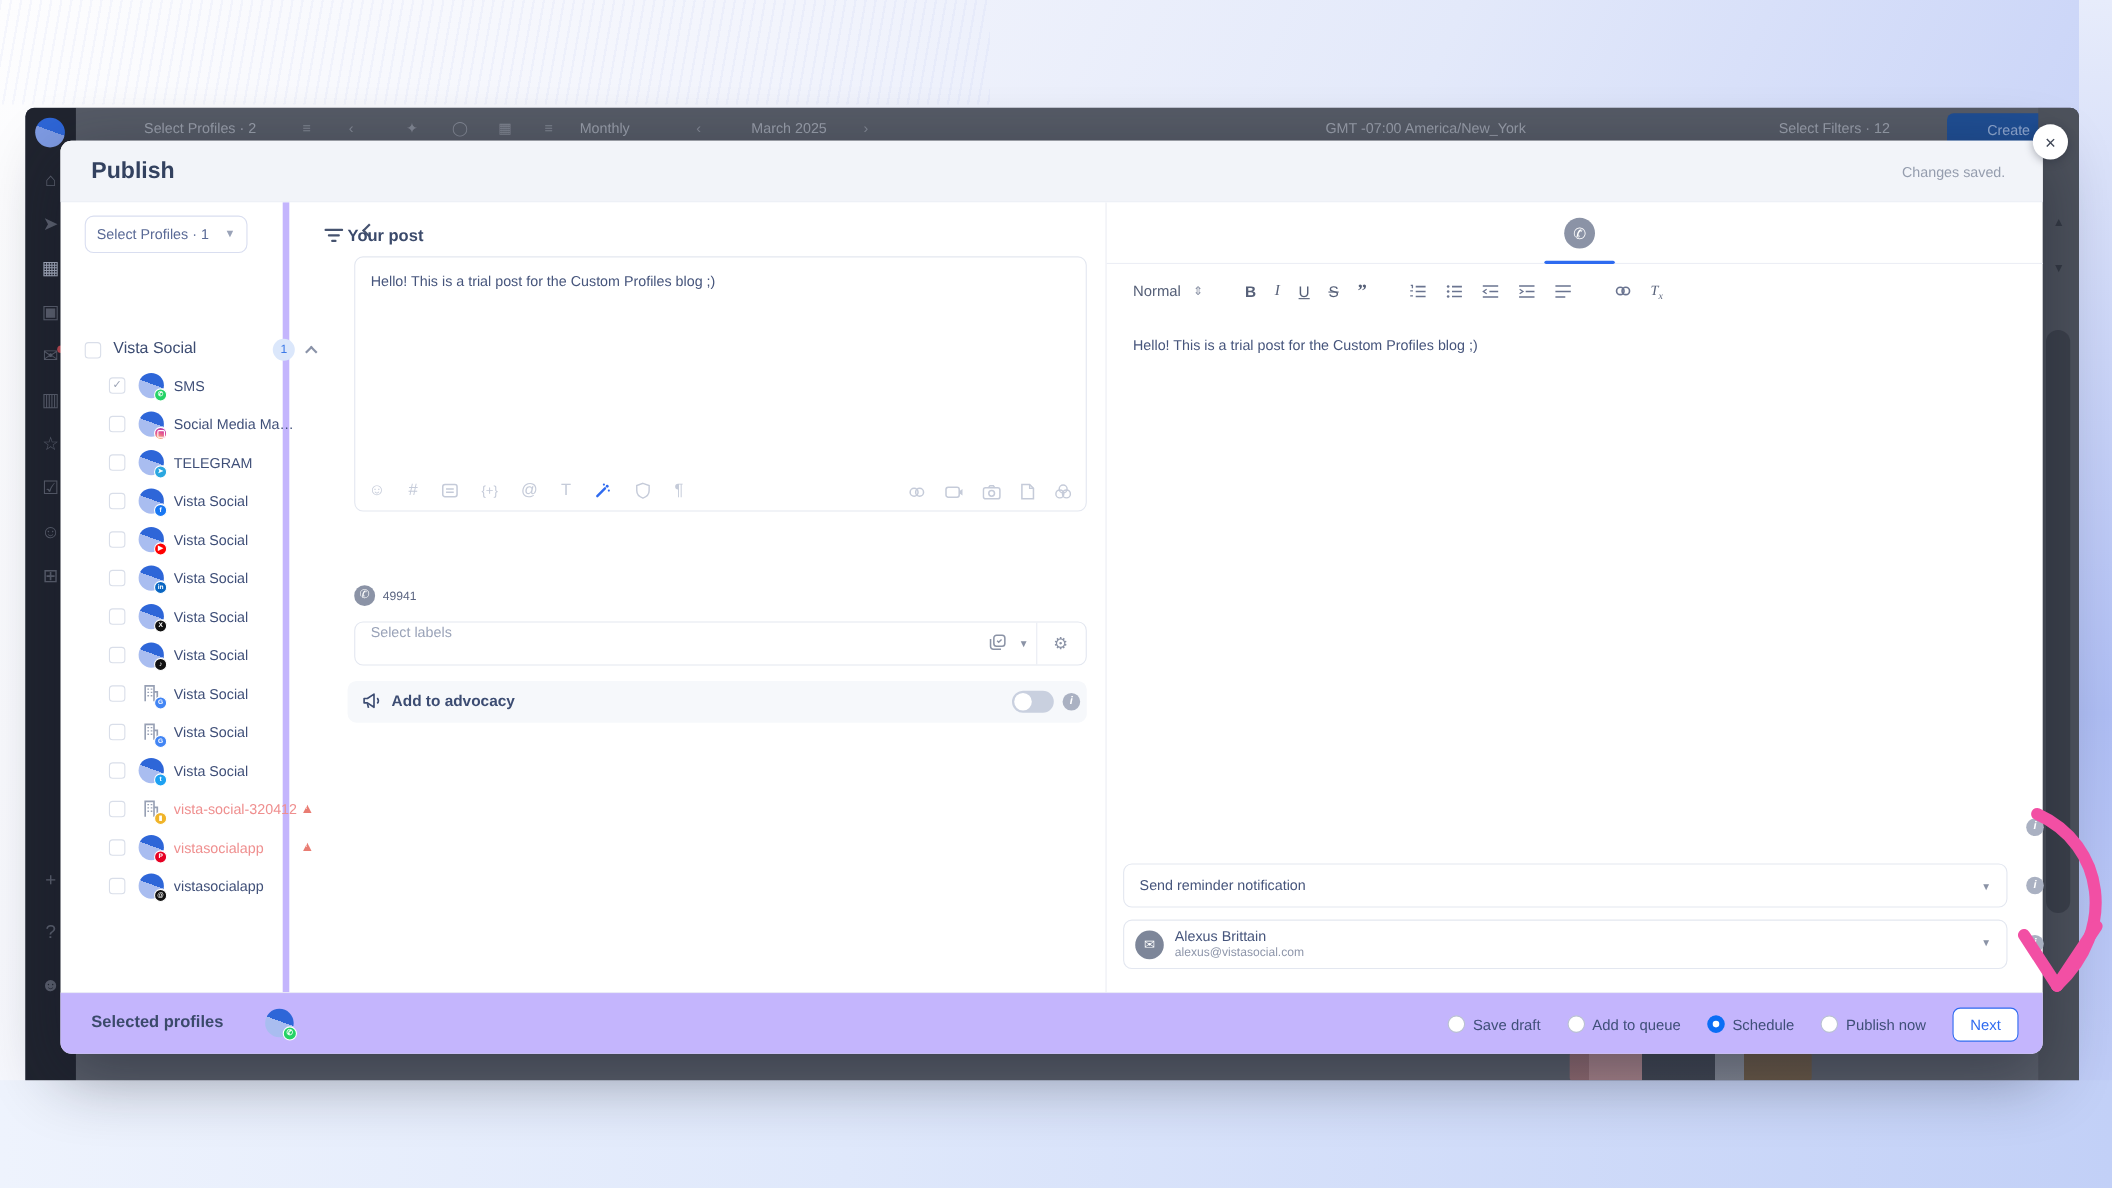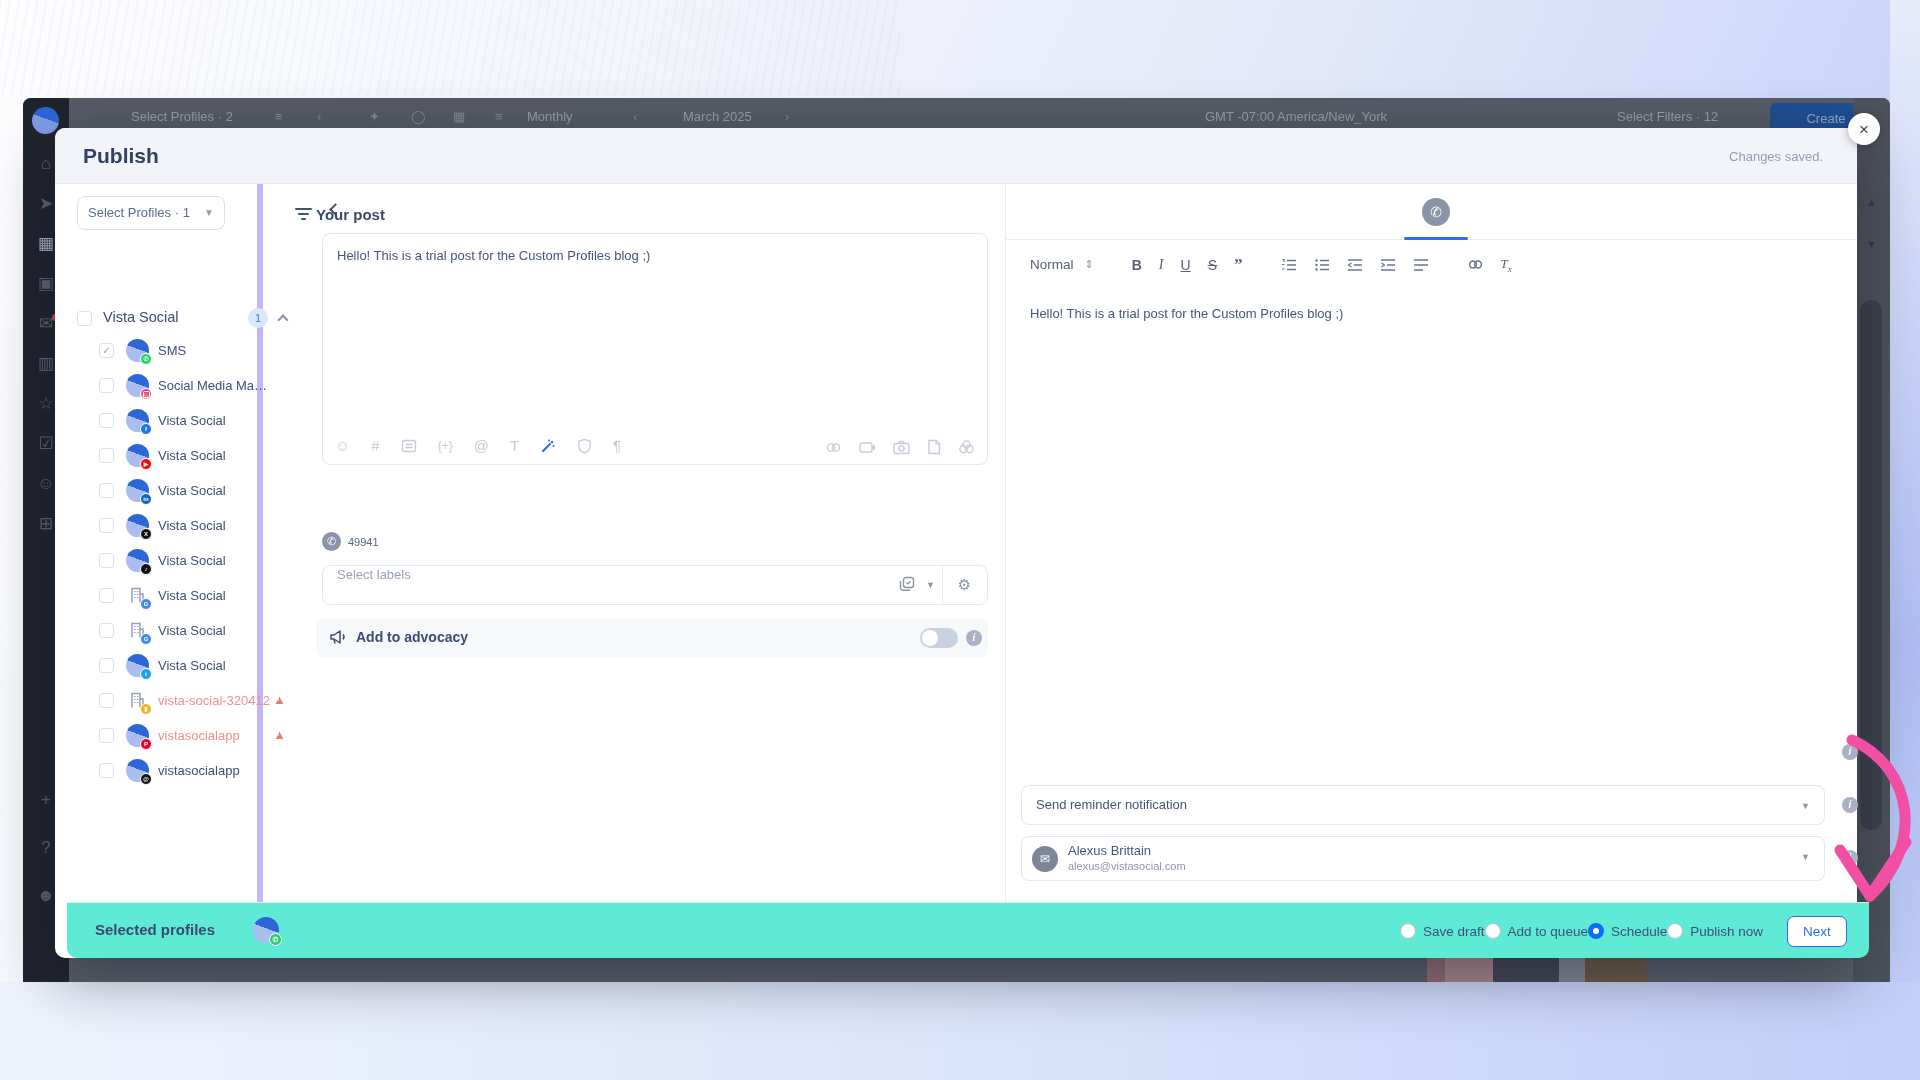--- a/index.html
+++ b/index.html
@@ -140,21 +140,21 @@
   .fieldbox .vchev { position:absolute; right:14px; top:14px; width:8px; height:8px; border-left:1.6px solid #8b93a6;
     border-bottom:1.6px solid #8b93a6; transform:rotate(-45deg); }
   .fieldbox.user .av { position:absolute; left:10px; top:9px; width:26px; height:26px; border-radius:50%;
     background:#7d8699; color:#fff; font-size:12px; text-align:center; line-height:26px; }
   .fieldbox.user .nm { position:absolute; left:46px; top:6px; font-size:13px; color:#46557c; }
   .fieldbox.user .em { position:absolute; left:46px; top:23px; font-size:11px; color:#8f97ab; }
   .rinfo { position:absolute; }
   .rinfo.i1 { left:836px; top:560px; } .rinfo.i2 { left:836px; top:613px; } .rinfo.i3 { left:836px; top:666px; }
 
   
-  .m-footer { position:absolute; left:12px; top:774px; width:100%; height:56px; background:#5eead4;
+  .m-footer { position:absolute; left:0; top:774px; width:100%; height:56px; background:#c4b5fd;
     border-top:1px solid #e7eaf2; border-radius:0 0 10px 10px; }
   .f-lbl { position:absolute; left:28px; top:18px; font-size:15px; font-weight:700; color:#3b4a6b; }
   .f-av { position:absolute; left:186px; top:14px; width:26px; height:26px; border-radius:50%;
     background:linear-gradient(200deg,#2e66d8 45%,#a9bdf0 45%); }
   .f-av .nbadge { width:13px; height:13px; font-size:7px; line-height:11px; }
   .f-right { position:absolute; right:22px; top:0; height:56px; display:flex; align-items:center; gap:24px; }
   .ropt { display:flex; align-items:center; gap:7px; cursor:pointer; }
   .ropt span.t { font-size:13.5px; color:#3f4f78; }
   .rb { width:16px; height:16px; border-radius:50%; border:1.5px solid #b9c1d2; background:#fff; display:inline-block; }
   .rb.on { border:5px solid #0b6ef5; }
@@ -251,20 +251,27 @@
           <div class="prow">
             <span class="cbx"></span>
             <span class="pav">
               <span class="nbadge ig"></span>
             </span>
             <span class="plbl">Social Media Managem...</span>
           </div>
           <div class="prow">
             <span class="cbx"></span>
             <span class="pav">
+              <span class="nbadge" style="background: rgb(42, 167, 224);">➤</span>
+            </span>
+            <span class="plbl">TELEGRAM</span>
+          </div>
+          <div class="prow">
+            <span class="cbx"></span>
+            <span class="pav">
               <span class="nbadge" style="background: rgb(24, 119, 242);">f</span>
             </span>
             <span class="plbl">Vista Social</span>
           </div>
           <div class="prow">
             <span class="cbx"></span>
             <span class="pav">
               <span class="nbadge" style="background: rgb(255, 0, 0);">▶</span>
             </span>
             <span class="plbl">Vista Social</span>
@@ -524,21 +531,21 @@
       </div>
       <span class="info rinfo i3">i</span>
     </div>
 
     <div class="m-footer">
       <span class="f-lbl">Selected profiles</span>
       <span class="f-av">
           <span class="nbadge" id="f-badge" style="background: rgb(37, 211, 102);">✆</span>
         </span>
       <div class="f-right">
-        <div id="publish-options" style="display:flex;">
+        <div id="publish-options" style="display:flex;gap:24px">
             <label class="ropt">
               <span class="rb"></span>
               <span class="t">Save draft</span>
             </label>
             <label class="ropt">
               <span class="rb"></span>
               <span class="t">Add to queue</span>
             </label>
             <label class="ropt">
               <span class="rb on"></span>

